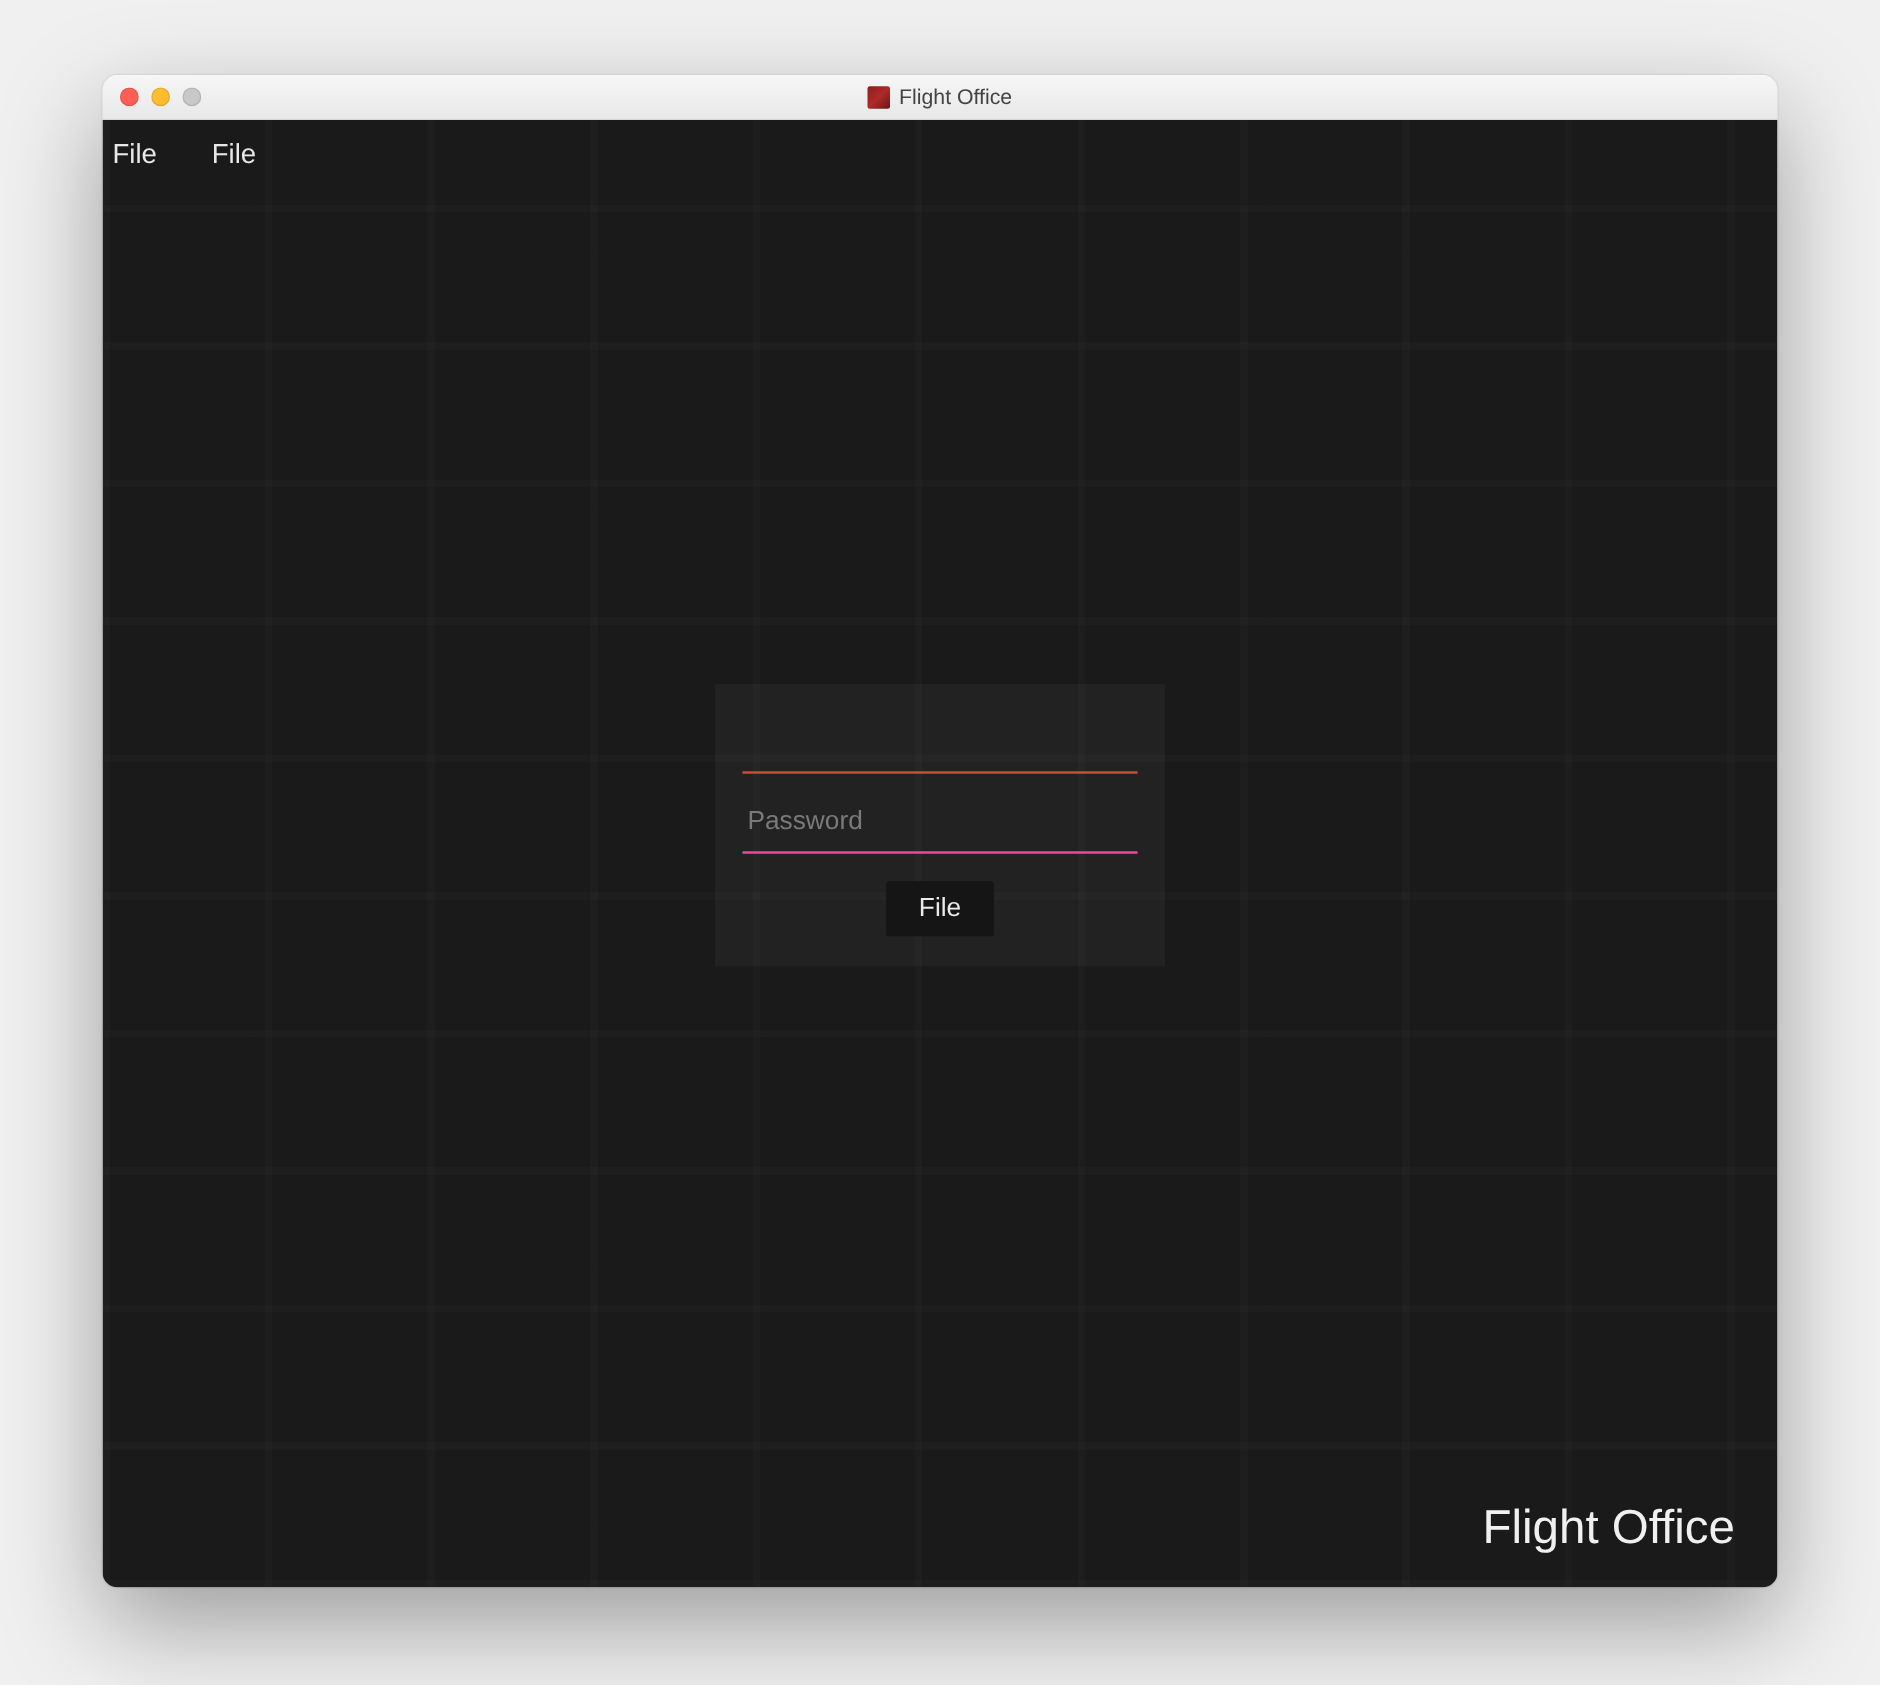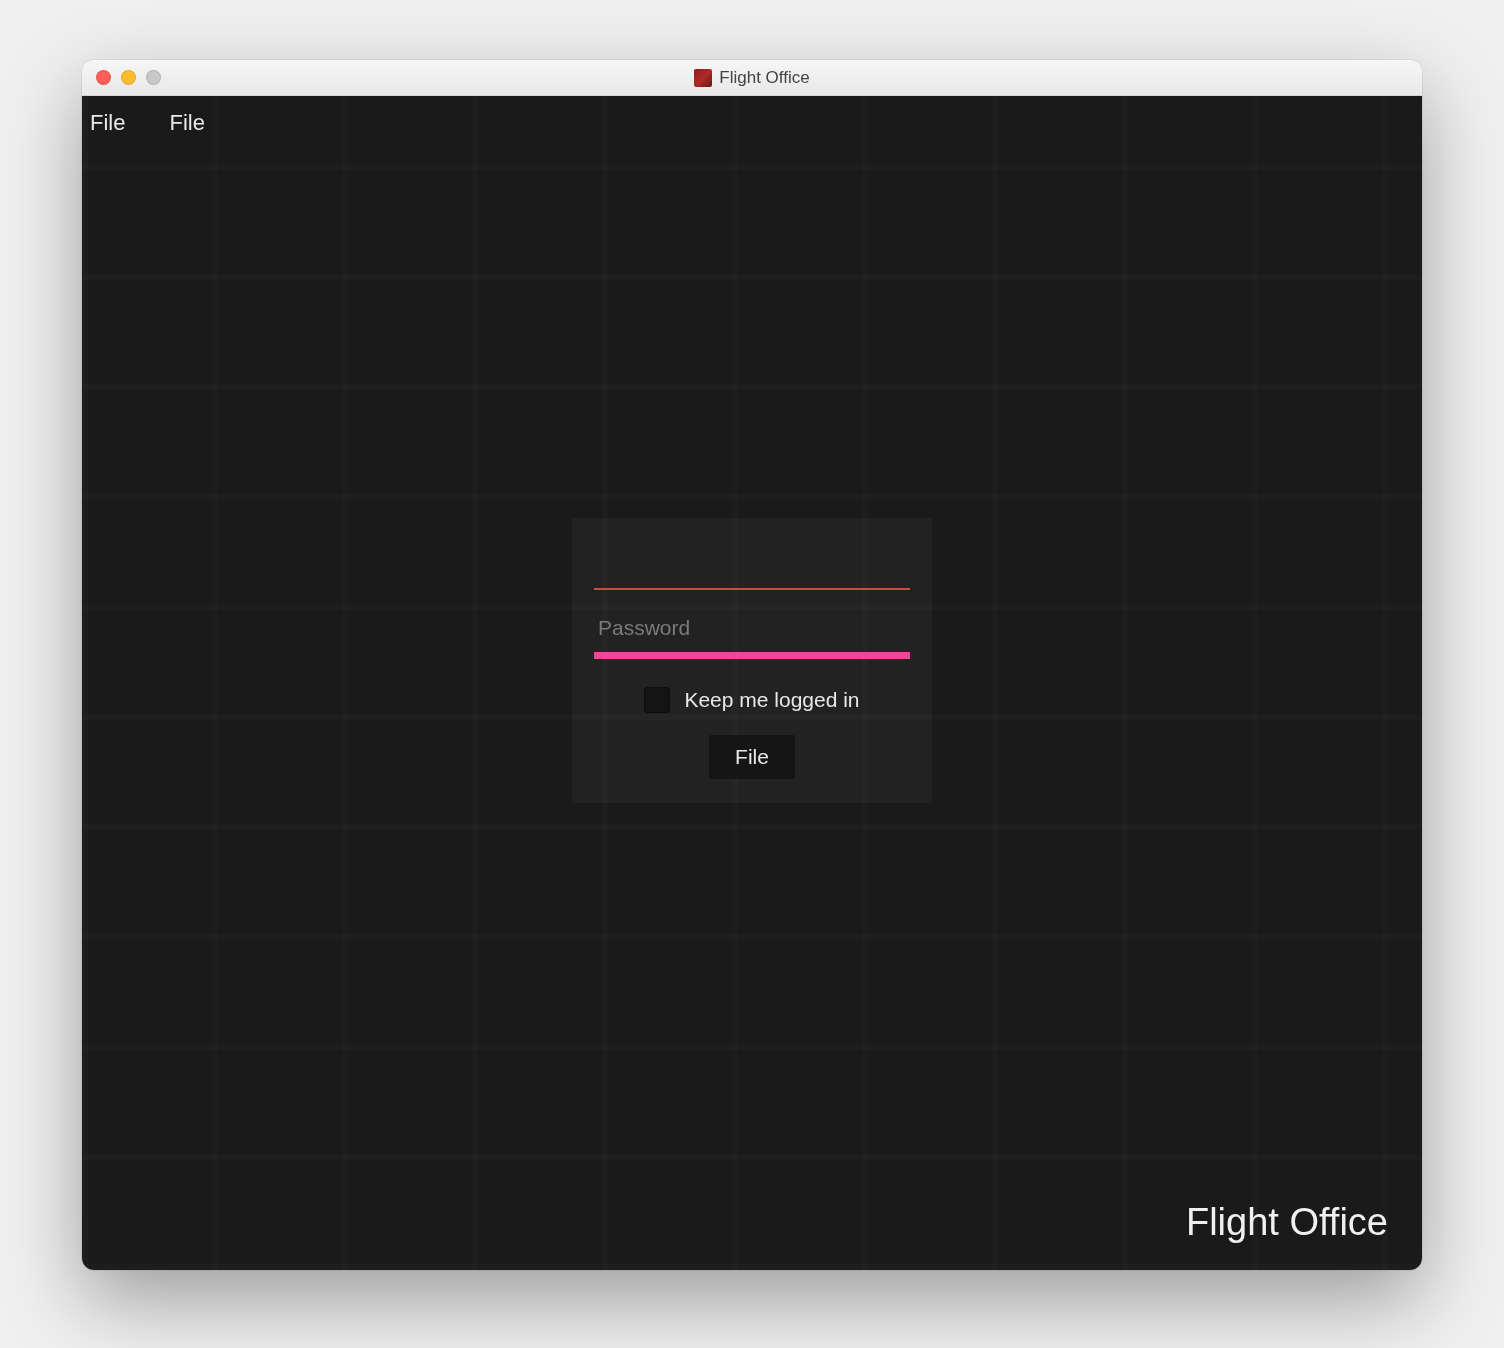--- a/index.html
+++ b/index.html
@@ -106,21 +106,21 @@
     width: 360px;
     padding: 22px 22px 24px 22px;
     display: flex;
     flex-direction: column;
     margin-top: -100px;
   }
   .text-input {
     width: 100%;
     background: transparent;
     border: none;
-    border-bottom: 7px solid #ec4899;
+    border-bottom: 2px solid #ec4899;
     color: #eee;
     font-size: 21px;
     padding: 12px 4px;
     outline: none;
   }
   .text-input.username {
     border-bottom: 2px solid #c84c3f;
     caret-color: #ddd;
   }
   .text-input::placeholder {
@@ -189,23 +189,19 @@
     <div class="menu-bar">
       <span class="menu-item">File</span>
       <span class="menu-item">File</span>
     </div>
 
     <div class="main-flex">
       <div class="login-box">
         <input class="text-input username" type="text" autofocus="" value="" style="">
         <div class="gap"></div>
         <input class="text-input" type="password" placeholder="Password" style="">
-        <div class="row-check">
-          <div class="checkbox"></div>
-          <span class="check-label">Keep me logged in</span>
-        </div>
         <button class="login-button">File</button>
       </div>
     </div>
 
     <div class="brand">Flight Office</div>
   </div>
 </div>
 
 </body></html>

